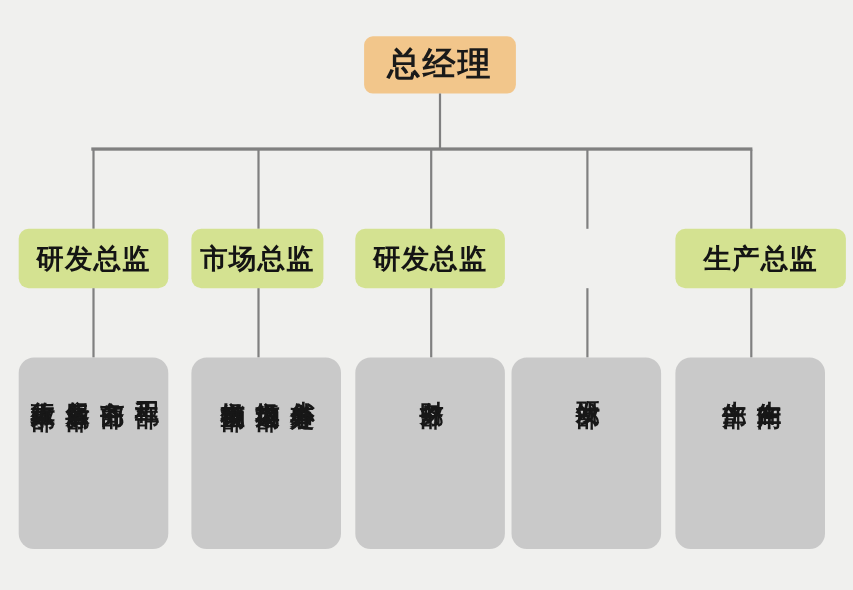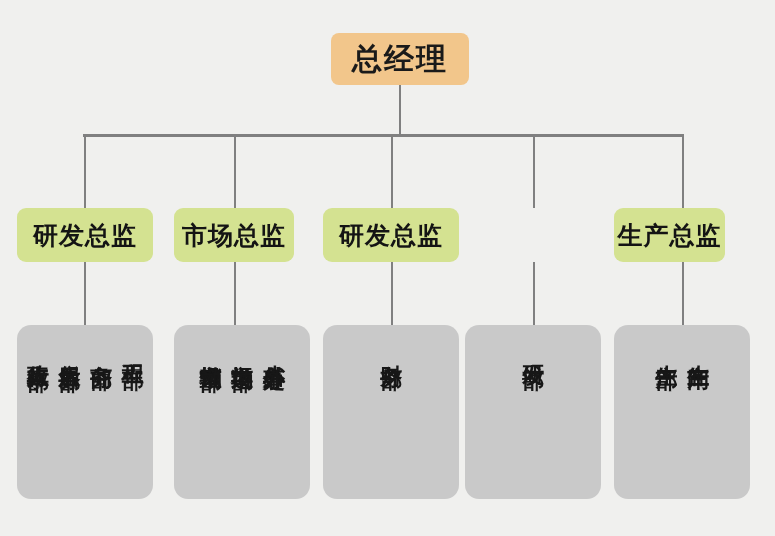--- a/index.html
+++ b/index.html
@@ -110,21 +110,21 @@
 
   <div class="node node-l2" style="left:17px; top:208px; width:136px; height:54px;">
     <span class="node-label">研发总监</span>
   </div>
   <div class="node node-l2" style="left:174px; top:208px; width:120px; height:54px;">
     <span class="node-label">市场总监</span>
   </div>
   <div class="node node-l2" style="left:323px; top:208px; width:136px; height:54px;">
     <span class="node-label">研发总监</span>
   </div>
-  <div class="node node-l2" style="left:614px; top:208px; width:111px; height:54px;">
+  <div class="node node-l2" style="left:614px; top:208px; width:155px; height:54px;">
     <span class="node-label">生产总监</span>
   </div>
 
   <div class="conn conn-v" style="left:84px; top:262px; height:63px;"></div>
   <div class="conn conn-v" style="left:234px; top:262px; height:63px;"></div>
   <div class="conn conn-v" style="left:391px; top:262px; height:63px;"></div>
   <div class="conn conn-v" style="left:533px; top:262px; height:63px;"></div>
   <div class="conn conn-v" style="left:682px; top:262px; height:63px;"></div>
 
   <div class="node node-l3" style="left:17px; top:325px; width:136px; height:174px;">

